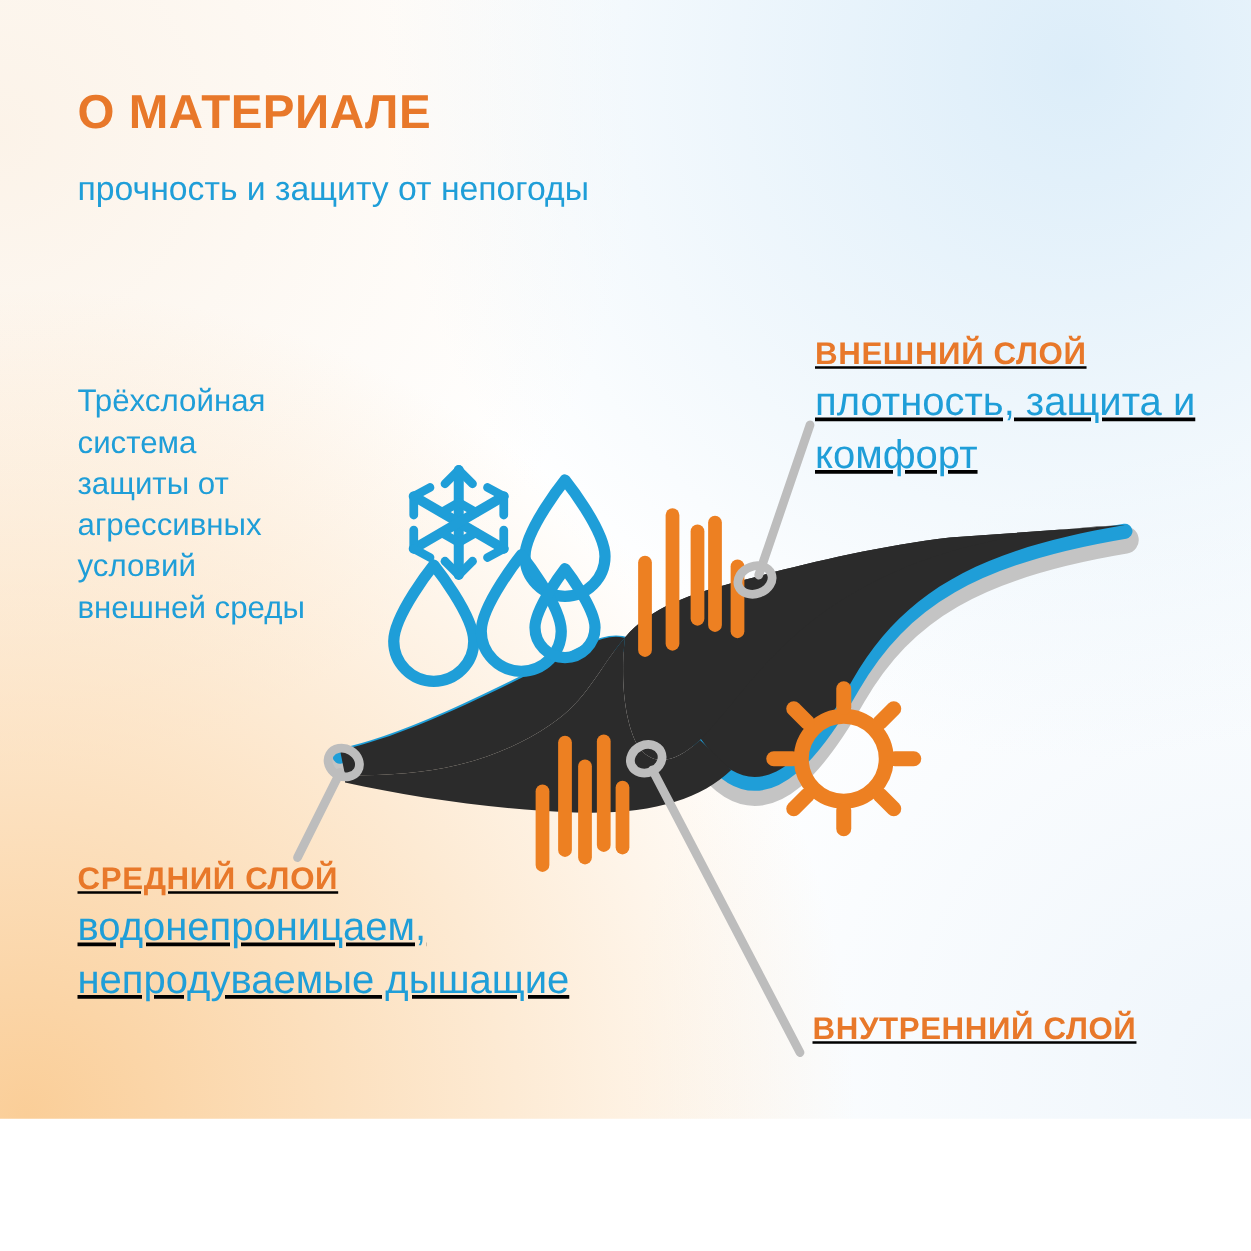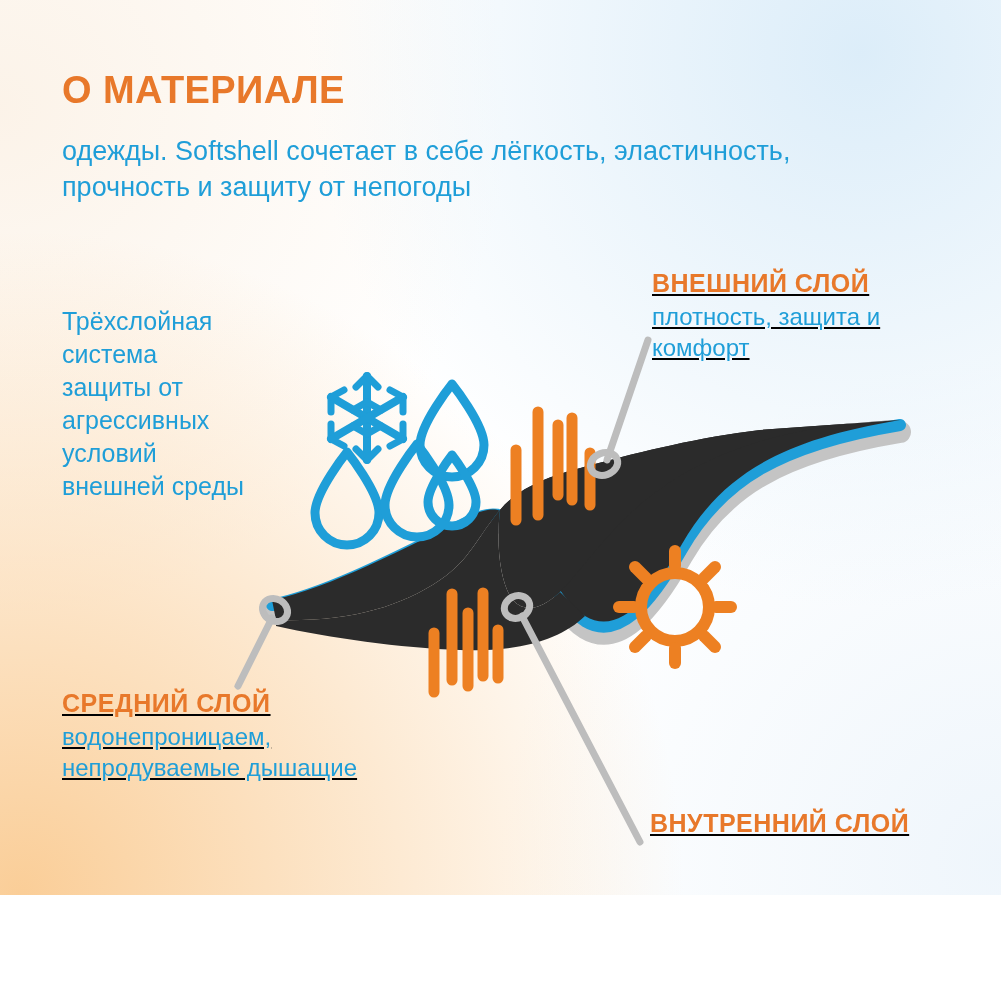--- a/index.html
+++ b/index.html
@@ -64,21 +64,21 @@
   .callout { position: absolute; text-decoration: underline; }
   .callout .c-title {
     font-size: 25px;
     font-weight: bold;
     letter-spacing: 0.5px;
     color: #e8782a;
     line-height: 1.25;
     white-space: nowrap;
   }
   .callout .c-body {
-    font-size: 24px;
+    font-size: 32px;
     line-height: 1.3;
     color: #1f9ed8;
     margin-top: 2px;
   }
   .callout .c-body span { display: block; white-space: nowrap; }
 
   #callout-outer  { left: 652px; top: 268px; }
   #callout-middle { left: 62px;  top: 688px; }
   #callout-inner  { left: 650px; top: 808px; }
 
@@ -213,21 +213,20 @@
 
     <g>
       <line x1="522" y1="616" x2="640" y2="842" stroke="#bdbdbd" stroke-width="7" stroke-linecap="round"></line>
       <ellipse cx="517" cy="607" rx="13" ry="11" transform="rotate(-25 517 607)" fill="none" stroke="#bdbdbd" stroke-width="7"></ellipse>
     </g>
   </svg>
 
   <div class="heading">О МАТЕРИАЛЕ</div>
 
   <div class="intro">
-    <span>одежды. Softshell сочетает в себе лёгкость, эластичность,</span>
     <span>прочность и защиту от непогоды</span>
   </div>
 
   <div class="left-note">Трёхслойная система защиты от агрессивных условий внешней среды</div>
 
   <div class="callout" id="callout-outer">
     <div class="c-title">ВНЕШНИЙ СЛОЙ</div>
     <div class="c-body">
       <span>плотность, защита и</span>
       <span>комфорт</span>

